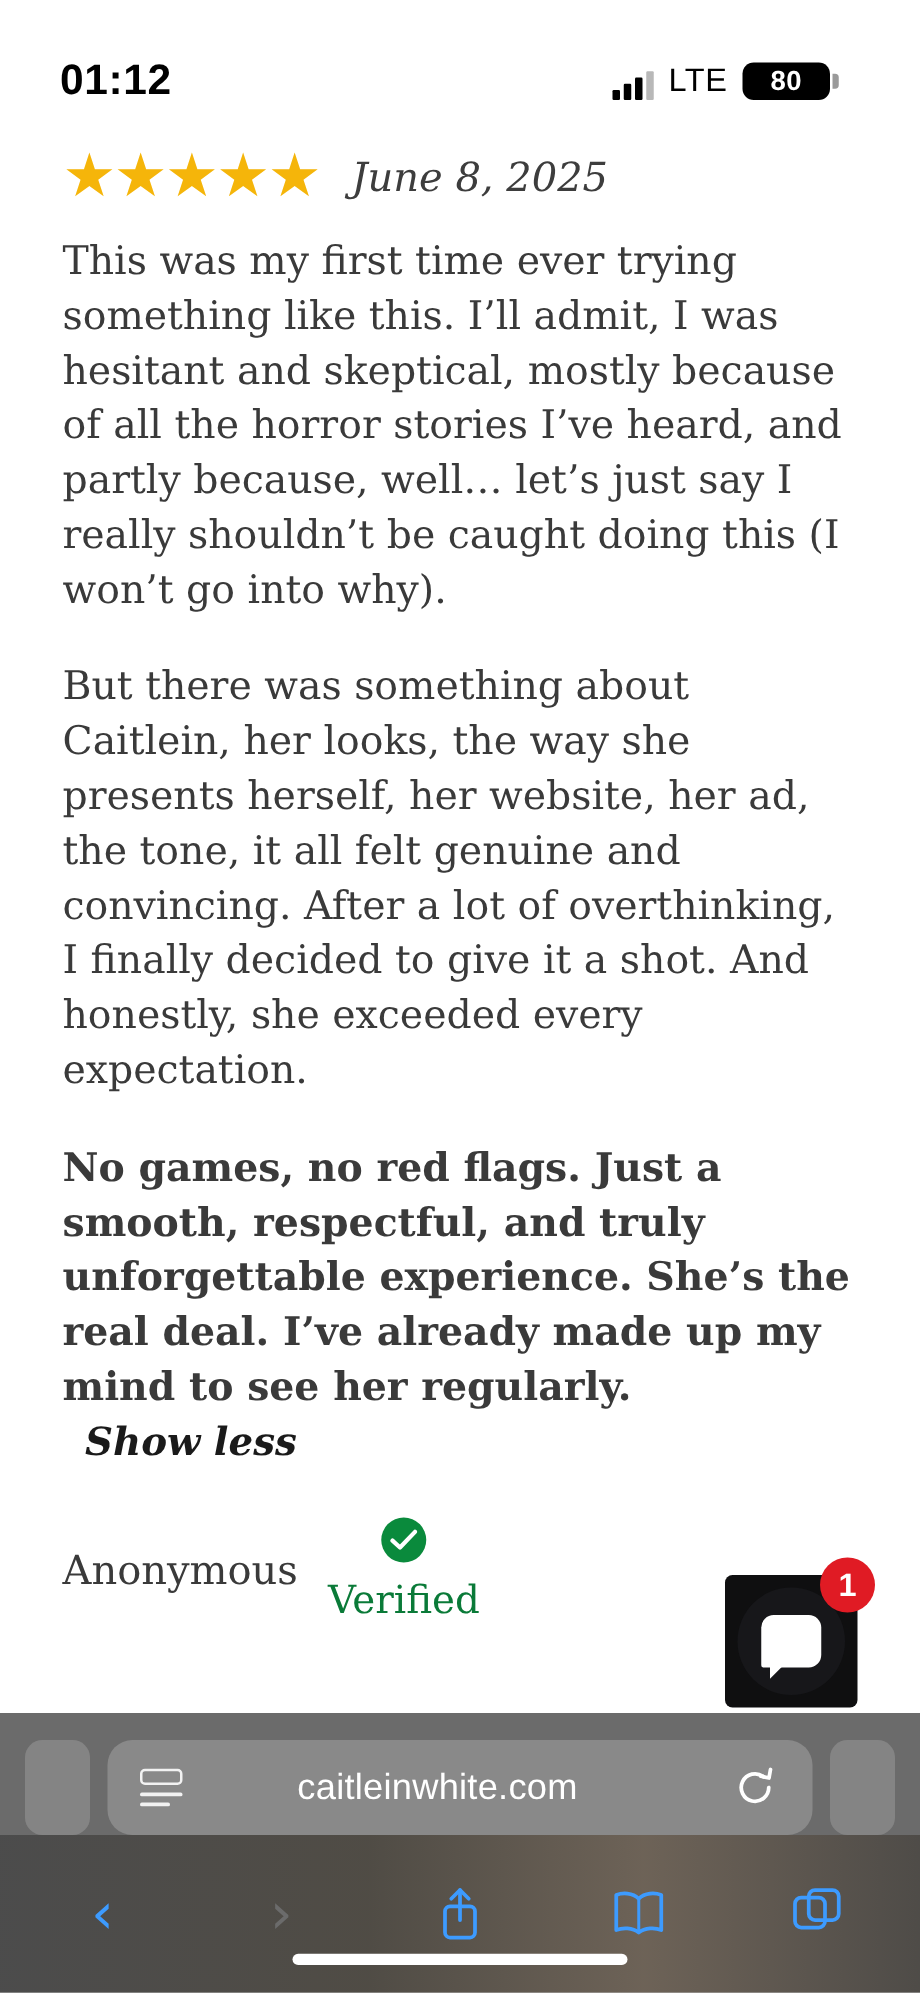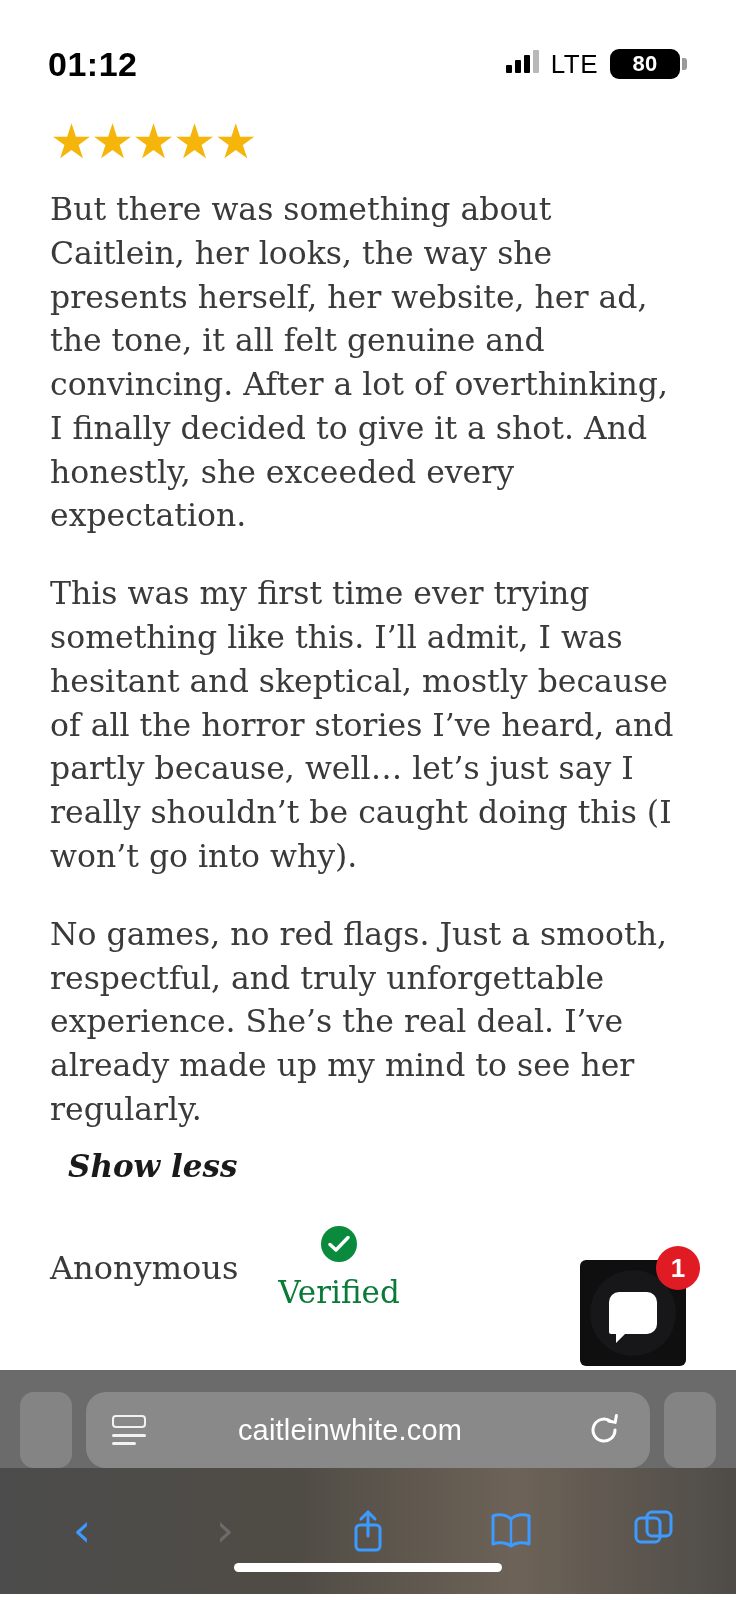--- a/index.html
+++ b/index.html
@@ -13,37 +13,37 @@
   .phone {
     position: relative;
     width: 736px;
     height: 1600px;
     background: #ffffff;
   }
 
   
   .statusbar {
     position: absolute;
-    top: 0; left: 0; right: 0;
+    top: 0; left: 0; right: 16px;
     height: 100px;
     display: flex;
     align-items: center;
     justify-content: space-between;
     padding: 28px 56px 0 48px;
   }
   .status-time {
     font-family: "Liberation Sans", sans-serif;
     font-size: 34px;
     font-weight: bold;
     color: #000;
     letter-spacing: 0.5px;
   }
   .status-right {
     display: flex;
-    align-items: flex-start;
+    align-items: flex-end;
     gap: 12px;
   }
   .signal {
     display: flex;
     align-items: flex-end;
     gap: 3px;
     height: 24px;
   }
   .signal i {
     display: block;
@@ -116,37 +116,37 @@
     color: #3d3d3d;
     white-space: nowrap;
   }
   .review-body {
     font-family: "DejaVu Serif", serif;
     font-size: 31.5px;
     line-height: 1.39;
     color: #3a3a3a;
   }
   .review-body p { margin-bottom: 34px; }
-  .review-body p:last-child { margin-bottom: 12px; }
+  .review-body p:last-child { margin-bottom: 0; font-weight: bold; }
 
   .show-less {
     display: inline-block;
     margin-top: 4px;
     margin-left: 18px;
     font-family: "DejaVu Serif", serif;
     font-size: 31px;
     font-weight: bold;
     color: #1a1a1a;
     font-style: italic;
   }
 
   .review-footer {
     display: flex;
     align-items: center;
-    gap: 40px;
+    gap: 24px;
     margin-top: 42px;
   }
   .author {
     font-family: "DejaVu Serif", serif;
     font-size: 32px;
     color: #3a3a3a;
   }
   .verified {
     display: flex;
     align-items: center;
@@ -347,25 +347,26 @@
       <div class="battery">
         <span>80</span>
       </div>
     </div>
   </div>
 
   <div class="content">
 
     <div class="review-head">
       <div class="stars">★★★★★</div>
+      <div class="review-date">June 8, 2025</div>
     </div>
 
     <div class="review-body">
+      <p>This was my first time ever trying something like this. I’ll admit, I was hesitant and skeptical, mostly because of all the horror stories I’ve heard, and partly because, well… let’s just say I really shouldn’t be caught doing this (I won’t go into why).</p>
       <p>But there was something about Caitlein, her looks, the way she presents herself, her website, her ad, the tone, it all felt genuine and convincing. After a lot of overthinking, I finally decided to give it a shot. And honestly, she exceeded every expectation.</p>
-      <p>This was my first time ever trying something like this. I’ll admit, I was hesitant and skeptical, mostly because of all the horror stories I’ve heard, and partly because, well… let’s just say I really shouldn’t be caught doing this (I won’t go into why).</p>
       <p>No games, no red flags. Just a smooth, respectful, and truly unforgettable experience. She’s the real deal. I’ve already made up my mind to see her regularly.</p>
     </div>
 
     <div class="show-less">Show less</div>
 
     <div class="review-footer">
       <div class="author">Anonymous</div>
       <div class="verified">
         <div class="verified-badge">
           <svg width="22" height="18" viewBox="0 0 22 18" aria-hidden="true">

